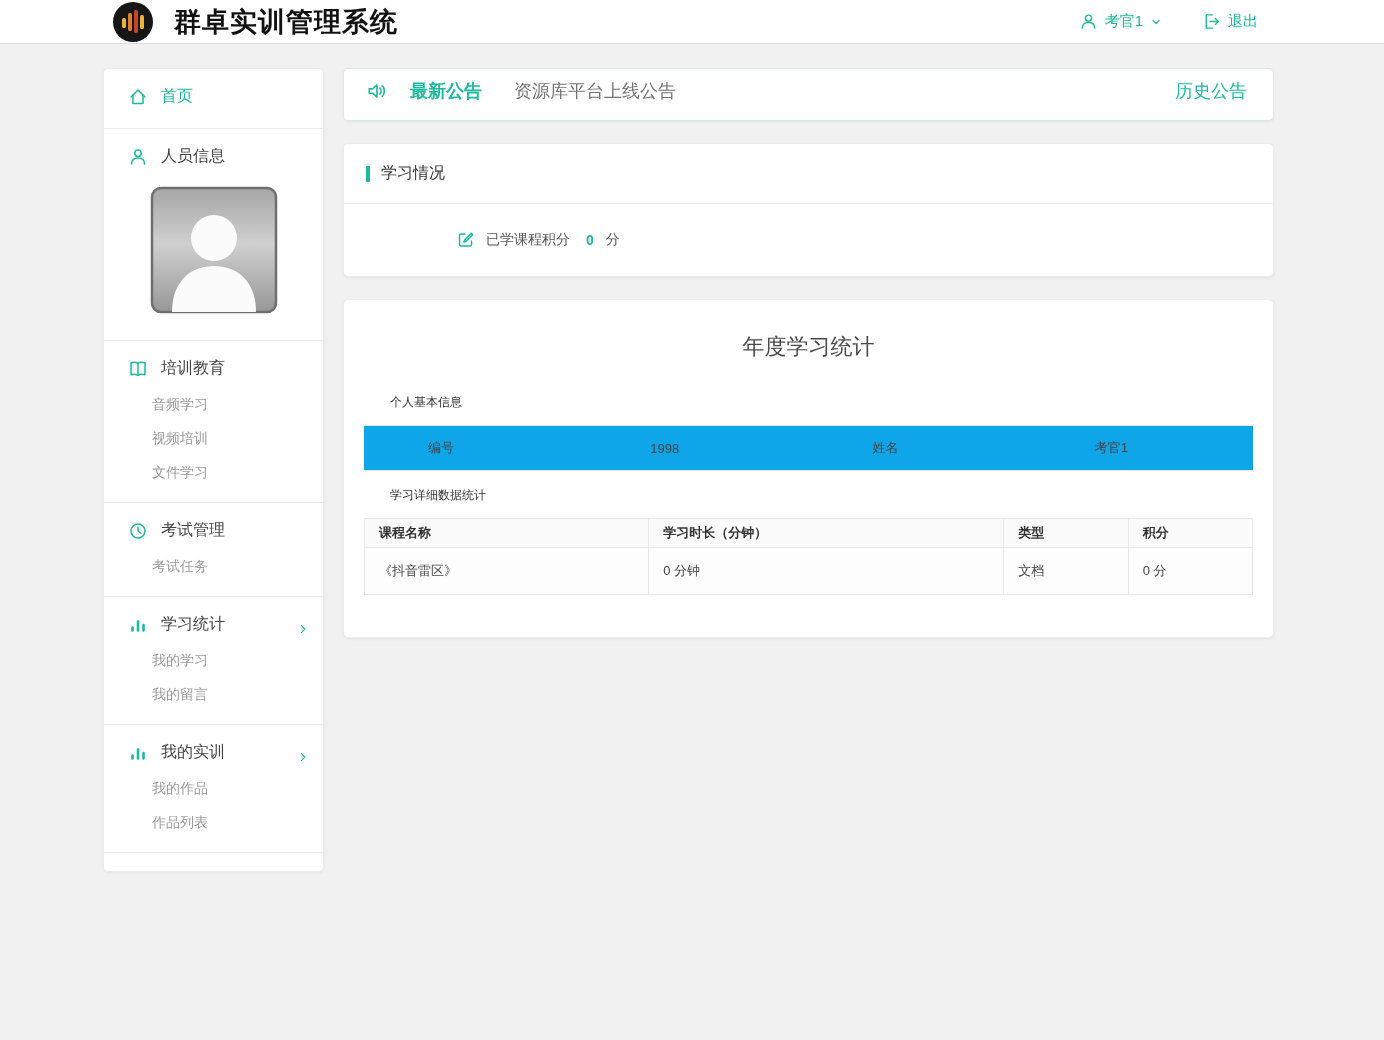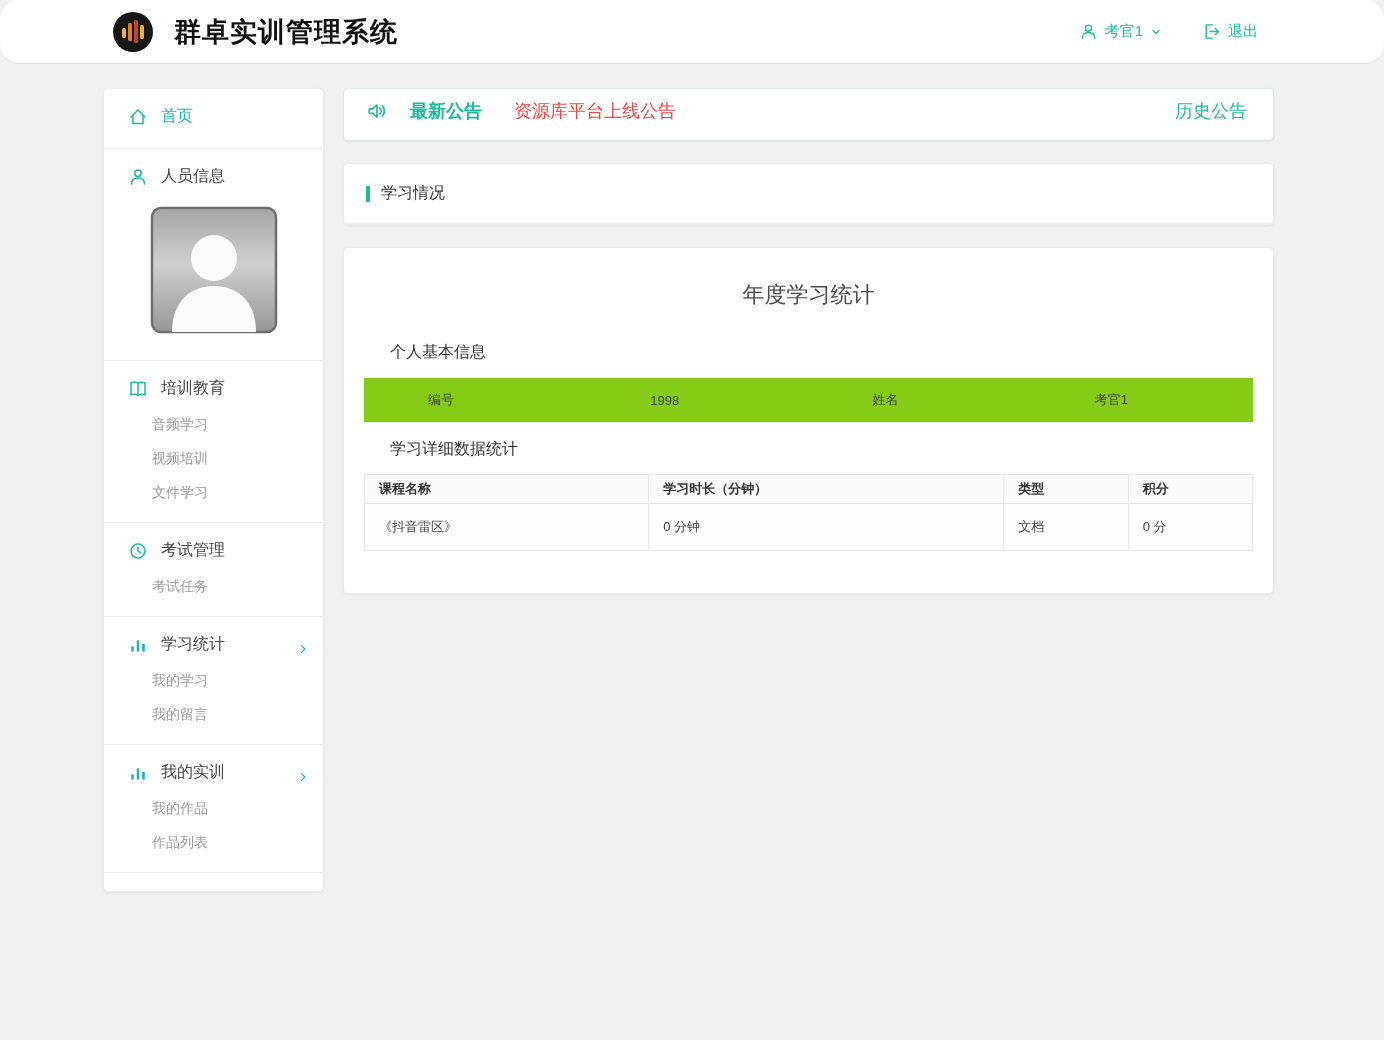--- a/index.html
+++ b/index.html
@@ -6,24 +6,23 @@
   html,body { width: 1384px; min-height: 1040px; }
   body {
     background: #f1f1f2;
     font-family: "Liberation Sans", "DejaVu Sans", sans-serif;
     color: #333;
   }
   svg { display: block; }
 
   
   .topbar {
-    height: 64px; background: #fff; border-bottom: 1px solid #dcdcdc;
+    height: 44px; background: #fff; border-bottom: 1px solid #dcdcdc;
     display: flex; align-items: center; justify-content: space-between;
     padding: 0 126px 0 112px;
-    border-radius: 19px;
   }
   .brand { display: flex; align-items: center; gap: 20px; }
   .app-title {
     font-family: "Liberation Serif", "DejaVu Serif", serif;
     font-size: 27px; font-weight: bold; color: #111; letter-spacing: 1px;
   }
   .topbar-right { display: flex; align-items: center; gap: 40px; font-size: 15px; color: #1abc9c; }
   .user-menu, .logout-btn { display: flex; align-items: center; gap: 7px; cursor: pointer; }
 
   
@@ -49,43 +48,43 @@
   .pf-line { font-size: 14px; color: #8a8a8a; line-height: 30px; }
 
   
   .main { flex: 1; display: flex; flex-direction: column; gap: 22px; }
 
   .announce {
     display: flex; align-items: center; height: 53px; padding: 0 26px 8px 22px;
     gap: 22px; font-size: 18px; border-color: #d9ece6;
   }
   .announce-label { color: #1abc9c; font-weight: bold; }
-  .announce-text { color: #ef4444; margin-left: 10px; cursor: pointer; }
+  .announce-text { color: #737373; margin-left: 10px; cursor: pointer; }
   .announce-history { margin-left: auto; color: #1abc9c; cursor: pointer; }
 
   .card-title {
     display: flex; align-items: center; gap: 11px; padding: 19px 22px;
     font-size: 16px; color: #333; border-bottom: 1px solid #efefef; font-family: Liberation Serif, serif;
   }
   .tbar { width: 4px; height: 16px; background: #1abc9c; border-radius: 1px; }
 
   .score-row {
     display: flex; align-items: center; gap: 10px;
     padding: 26px 20px 26px 112px; font-size: 14px; color: #555;
   }
   .score-val { color: #1abc9c; font-weight: bold; margin: 0 2px 0 6px; }
 
   .detail-body { padding: 8px 20px 42px; }
   .report-title { text-align: center; font-size: 22px; color: #4a4a4a; margin: 24px 0 32px; font-weight: normal; }
-  .sec-label { font-size: 16px; color: #333; margin: 16px 0 14px 26px; }
+  .sec-label { font-size: 12px; color: #333; margin: 16px 0 14px 26px; }
 
   .info-row {
     display: grid; grid-template-columns: 1fr 1fr 1fr 1fr;
     border-top: 1px solid #e9e9e9; border-bottom: 1px solid #e9e9e9;
-    background: #84cc16; height: 46px; align-items: center;
+    background: #0ea5e9; height: 46px; align-items: center;
     font-size: 13px; color: #444;
   }
   .info-row > div { padding-left: 64px; }
 
   .data-table { width: 100%; border-collapse: collapse; font-size: 13px; margin-top: 8px; }
   .data-table th {
     background: #fafafa; font-weight: bold; text-align: left;
     padding: 5px 14px; border: 1px solid #e9e9e9; color: #333;
   }
   .data-table td { padding: 14px; border: 1px solid #e9e9e9; color: #444; background: #fdfdfd; }
@@ -270,20 +269,31 @@
       <span class="announce-label">最新公告</span>
       <span class="announce-text">资源库平台上线公告</span>
       <span class="announce-history">历史公告</span>
     </div>
 
     <section class="card">
       <div class="card-title">
         <span class="tbar"></span>
         <span>学习情况</span>
       </div>
+      <div class="score-row">
+        <span>
+          <svg width="20" height="20" viewBox="0 0 20 20" fill="none" stroke="#1abc9c" stroke-width="1.5" stroke-linecap="round" stroke-linejoin="round">
+            <path d="M9 4H5a1.5 1.5 0 0 0-1.5 1.5v9A1.5 1.5 0 0 0 5 16h9a1.5 1.5 0 0 0 1.5-1.5V11"></path>
+            <path d="M15.3 3.3l1.4 1.4-6.6 6.6-2.2.8.8-2.2 6.6-6.6Z"></path>
+          </svg>
+        </span>
+        <span>已学课程积分</span>
+        <span class="score-val">0</span>
+        <span>分</span>
+      </div>
     </section>
 
     <section class="card">
       <div class="detail-body">
         <h2 class="report-title">年度学习统计</h2>
 
         <div class="sec-label">个人基本信息</div>
         <div class="info-row">
           <div>编号</div>
           <div>1998</div>

